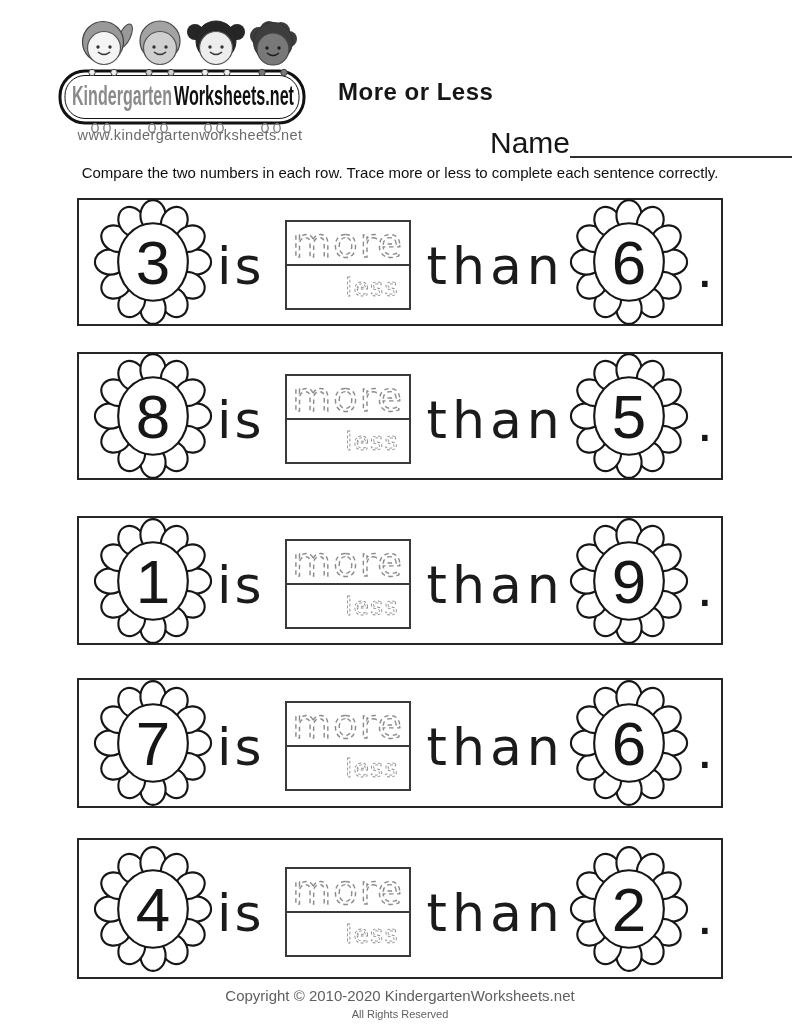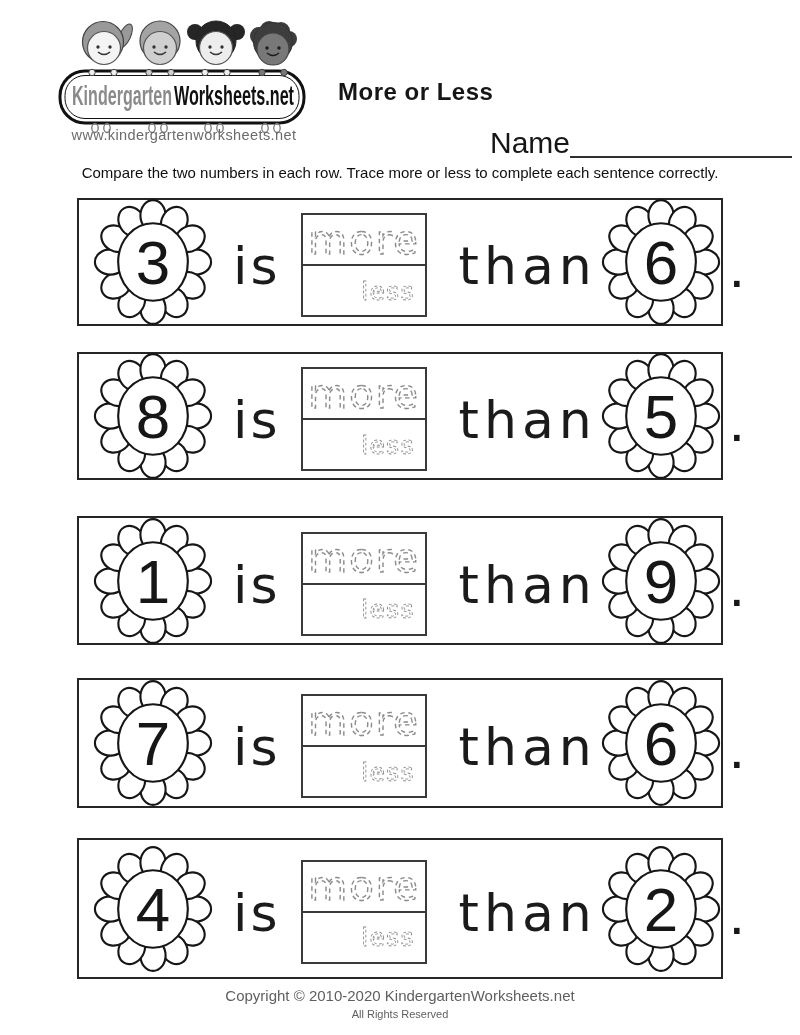--- a/index.html
+++ b/index.html
@@ -1,42 +1,42 @@
 <!DOCTYPE html>
 <html><head>
 <meta charset="utf-8">
 <style>
   html,body{margin:0;padding:0;background:#ffffff;}
   .page{position:relative;width:800px;height:1035px;background:#fff;overflow:hidden;
         font-family:"Liberation Sans",sans-serif;color:#161616;}
 
   
   .logo-svg{position:absolute;left:57px;top:14px;}
-  .logo-url{position:absolute;left:59px;top:127px;width:250px;text-align:center;
+  .logo-url{position:absolute;left:65px;top:127px;width:250px;text-align:center;
             font-size:14.5px;color:#6b6b6b;letter-spacing:.4px;}
   .title{position:absolute;left:337px;top:27px;font-size:33px;color:#101010;}
   .subtitle{position:absolute;left:338px;top:78px;font-size:24px;font-weight:bold;letter-spacing:.5px;}
   .nameblock{position:absolute;left:445px;top:126px;width:302px;display:flex;align-items:flex-start;margin-left:45px;}
   .namelabel{font-size:30px;line-height:34px;}
   .nameline{flex:1;border-bottom:2px solid #2f2f2f;height:30px;}
   .instructions{position:absolute;left:0;right:0;top:164px;text-align:center;
                 font-size:15px;color:#0f0f0f;}
 
   
   .row{position:absolute;left:77px;width:642px;background:#fff;border:2px solid #262626;
        display:flex;align-items:center;}
   .flower{width:120px;height:128px;flex:0 0 auto;}
   .fl-left{margin-left:14px;}
   .fl-right{margin-left:4px;}
   .fnum{font-family:"Liberation Sans",sans-serif;font-size:64px;fill:#161616;text-anchor:middle;}
   .word{font-family:"DejaVu Sans",sans-serif;font-size:52px;line-height:1;color:#1b1b1b;margin-top:8px;}
-  .w-is{margin-left:20px;letter-spacing:3px;text-align:right;}
-  .w-than{margin-left:32px;letter-spacing:5px;}
+  .w-is{margin-left:4px;letter-spacing:3px;text-align:right;}
+  .w-than{margin-left:16px;letter-spacing:5px;}
   .tracebox{margin-left:20px;margin-top:6px;width:122px;border:2px solid #3a3a3a;flex:0 0 auto;background:#fff;}
-  .half{height:49px;display:flex;align-items:center;justify-content:center;}
+  .half{height:42px;display:flex;align-items:center;justify-content:center;}
   .half + .half{border-top:2px solid #3a3a3a;padding-left:48px;}
   .tword{font-family:"DejaVu Sans",sans-serif;font-size:40px;letter-spacing:2px;
          fill:none;stroke:#8c8c8c;stroke-width:1.4;stroke-dasharray:4.5 3.5;text-anchor:middle;}
   .period{font-size:58px;line-height:1;margin-left:8px;margin-top:10px;}
 
   
   .footer{position:absolute;left:0;right:0;top:986px;text-align:center;color:#5f5f5f;}
   .footer .l1{font-size:15px;line-height:19px;}
   .footer .l2{font-size:11px;line-height:19px;text-align:center;}
 </style>

